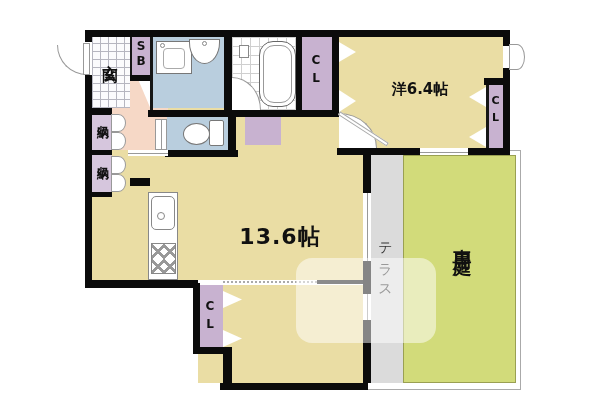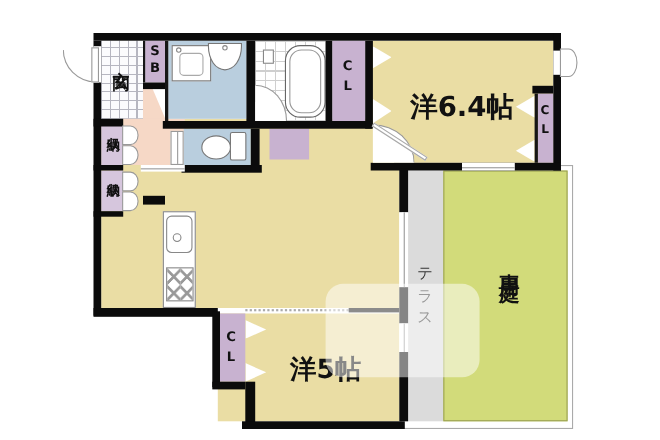--- a/index.html
+++ b/index.html
@@ -127,22 +127,22 @@
   <div class="tri-r" style="left:339px;top:90px;width:17px;height:22px;"></div>
   <div class="tri-l" style="left:469px;top:87px;width:17px;height:20px;"></div>
   <div class="tri-l" style="left:469px;top:127px;width:17px;height:20px;"></div>
   <div class="tri-r" style="left:223px;top:291px;width:19px;height:17px;"></div>
   <div class="tri-r" style="left:223px;top:330px;width:19px;height:17px;"></div>
 
   <div class="lbl v" style="left:100px;top:52px;font-size:15px;letter-spacing:4px;">玄関</div>
   <div class="lbl v" style="left:134px;top:39px;font-size:12px;letter-spacing:1px;">SB</div>
   <div class="lbl v" style="left:94px;top:115px;font-size:12px;letter-spacing:2px;">収納</div>
   <div class="lbl v" style="left:94px;top:156px;font-size:12px;letter-spacing:2px;">収納</div>
-  <div class="lbl" style="left:337px;top:80px;width:166px;text-align:center;font-size:25px;">洋6.4帖</div>
-  <div class="lbl" style="left:226px;top:320px;width:140px;text-align:center;font-size:24px;">洋5帖</div>
+  <div class="lbl" style="left:195px;top:222px;width:170px;text-align:center;font-size:22px;letter-spacing:1px;">13.6帖</div>
+  <div class="lbl" style="left:337px;top:80px;width:166px;text-align:center;font-size:15px;">洋6.4帖</div>
   <div class="lbl v" style="left:309px;top:53px;font-size:12px;letter-spacing:4px;">CL</div>
   <div class="lbl v" style="left:489px;top:94px;font-size:11px;letter-spacing:4px;">CL</div>
   <div class="lbl v" style="left:203px;top:299px;font-size:12px;letter-spacing:4px;">CL</div>
   <div class="lbl v" style="left:377px;top:233px;font-size:14px;letter-spacing:5px;font-weight:500;color:#333;">テラス</div>
   <div class="lbl v" style="left:450px;top:233px;font-size:19px;letter-spacing:4px;">専用庭</div>
 
   <div id="wm-box" style="left:296px;top:258px;width:140px;height:85px;"></div>
 
 </div>
 

